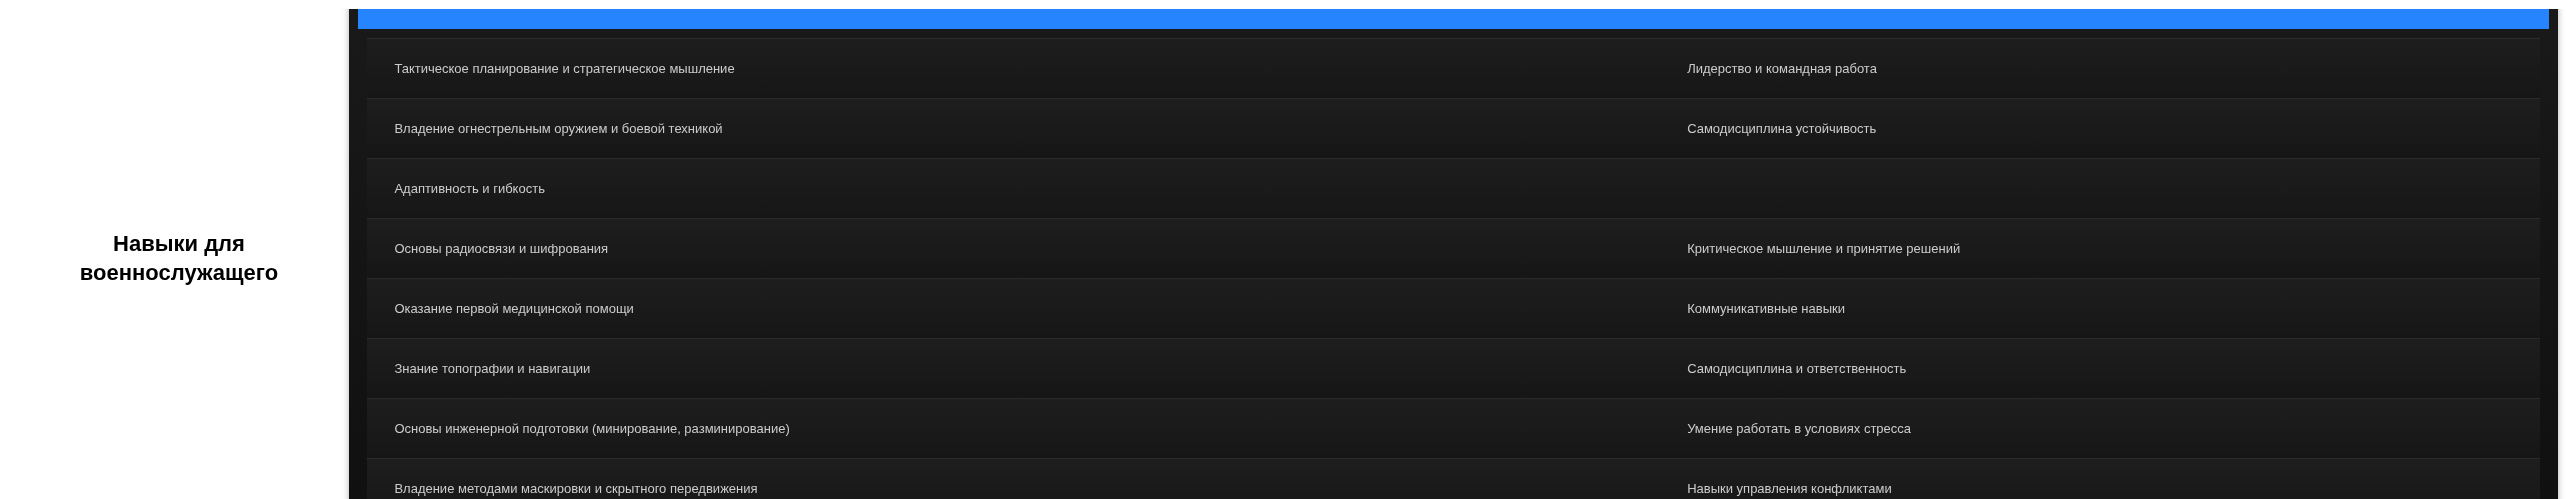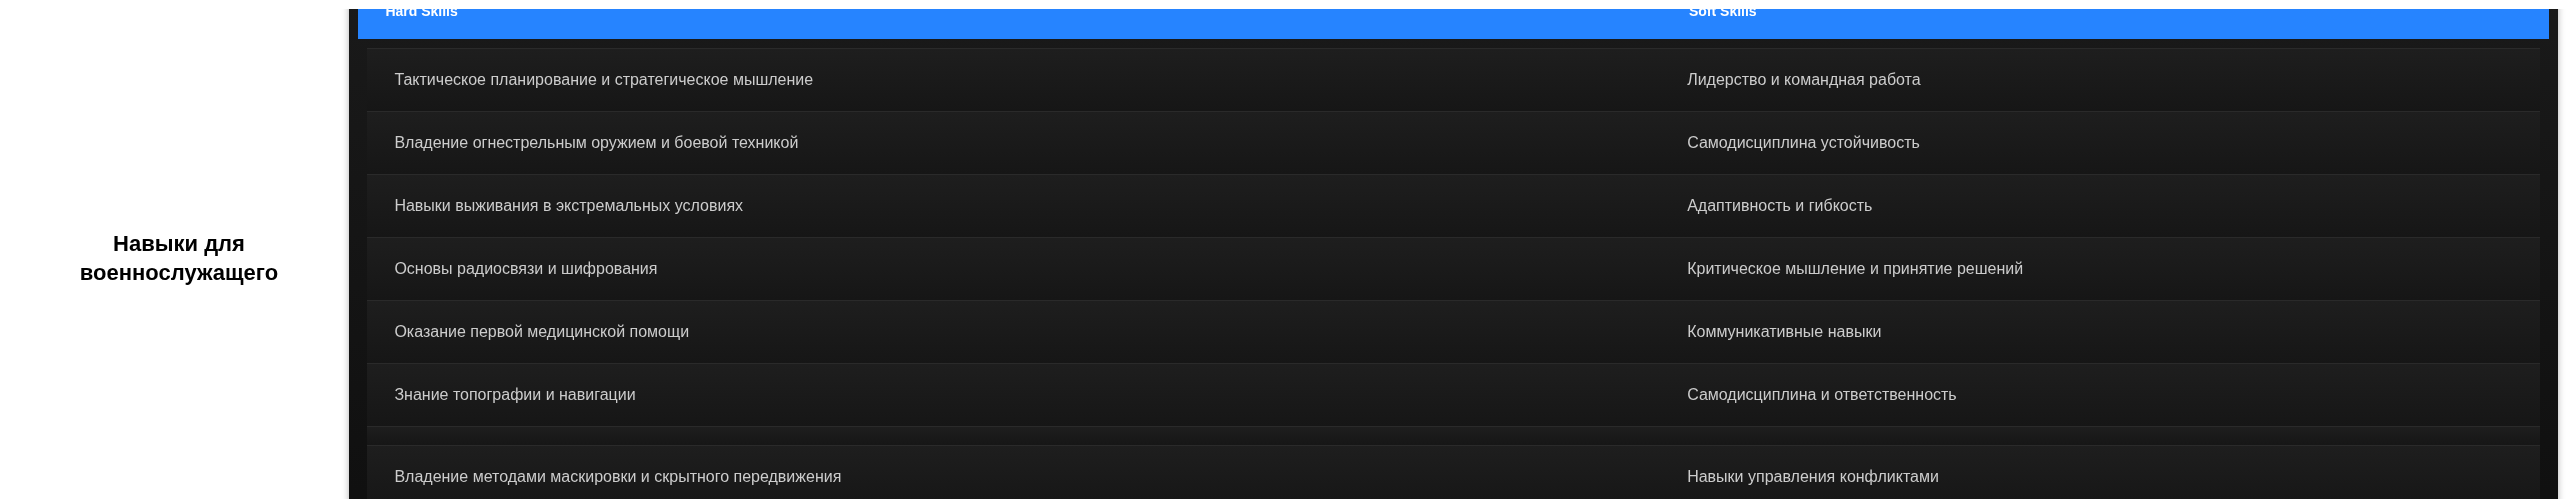--- a/index.html
+++ b/index.html
@@ -46,21 +46,21 @@
     color: #ffffff;
     font-weight: bold;
     font-size: 14px;
   }
   .table-header .col {
     padding: 11px 18.4px;
   }
   .table-row {
     display: flex;
     color: #cccccc;
-    font-size: 16px;
+    font-size: 13px;
     border-top: 0.9px solid #2a2a2a;
     background: linear-gradient(180deg, #1e1e1e 0%, #161616 100%);
   }
   .table-row .col {
     padding: 13px 18.4px;
   }
   .col-hard {
     width: 60%;
   }
   .col-soft {
@@ -83,36 +83,37 @@
     <div id="rows-container">
         <div class="table-row">
           <div class="col col-hard">Тактическое планирование и стратегическое мышление</div>
           <div class="col col-soft">Лидерство и командная работа</div>
         </div>
         <div class="table-row">
           <div class="col col-hard">Владение огнестрельным оружием и боевой техникой</div>
           <div class="col col-soft">Самодисциплина устойчивость</div>
         </div>
         <div class="table-row">
-          <div class="col col-hard">Навыки выживания в экстремальных условиях</div>
           <div class="col col-soft">Адаптивность и гибкость</div>
         </div>
         <div class="table-row">
           <div class="col col-hard">Основы радиосвязи и шифрования</div>
           <div class="col col-soft">Критическое мышление и принятие решений</div>
         </div>
         <div class="table-row">
           <div class="col col-hard">Оказание первой медицинской помощи</div>
           <div class="col col-soft">Коммуникативные навыки</div>
         </div>
         <div class="table-row">
           <div class="col col-hard">Знание топографии и навигации</div>
           <div class="col col-soft">Самодисциплина и ответственность</div>
         </div>
         <div class="table-row">
+          <div class="col col-hard">Основы инженерной подготовки (минирование, разминирование)</div>
+          <div class="col col-soft">Умение работать в условиях стресса</div>
         </div>
         <div class="table-row">
           <div class="col col-hard">Владение методами маскировки и скрытного передвижения</div>
           <div class="col col-soft">Навыки управления конфликтами</div>
         </div>
         <div class="table-row">
         </div>
       </div>
   </div>
 </div>

